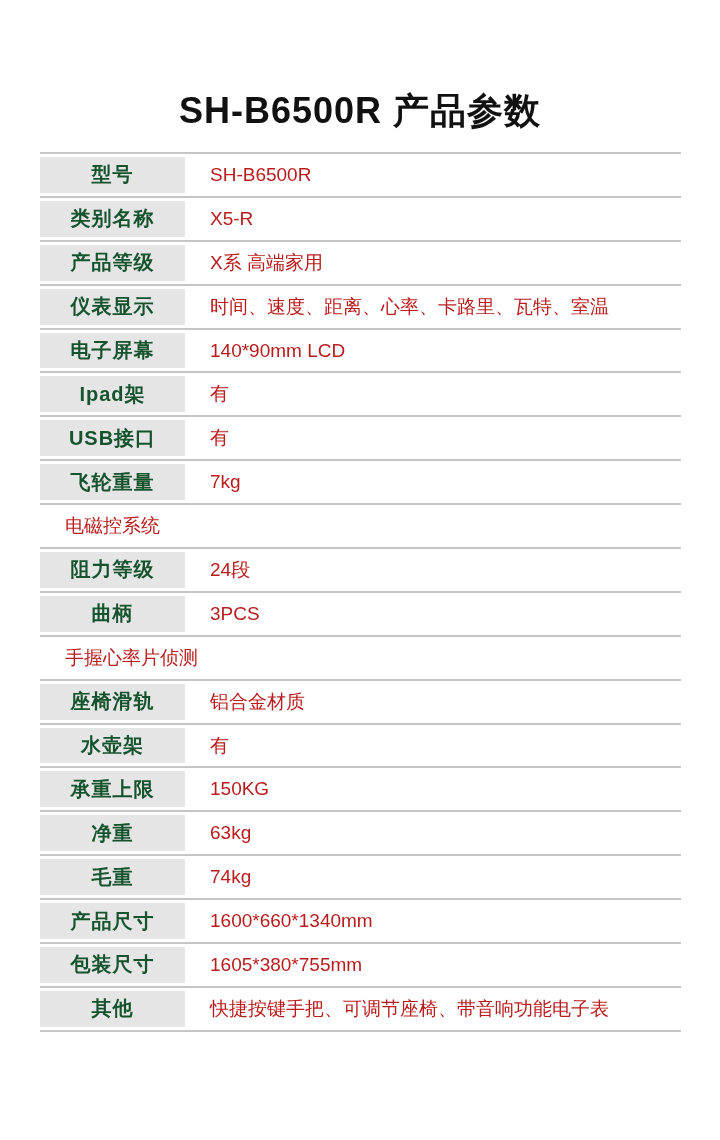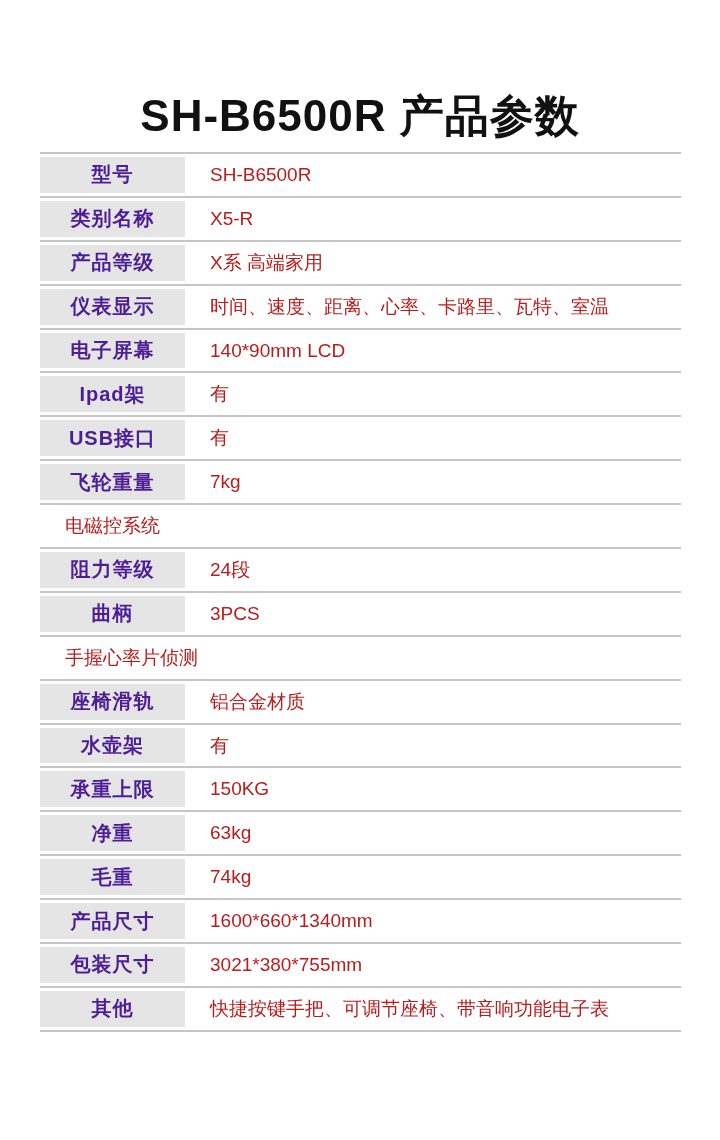--- a/index.html
+++ b/index.html
@@ -13,21 +13,21 @@
     position: relative;
     overflow: hidden;
     font-family: "Liberation Sans", "DejaVu Sans", sans-serif;
   }
   .page-title {
     position: absolute;
     top: 62px;
     left: 0;
     width: 720px;
     text-align: center;
-    font-size: 44px;
+    font-size: 36px;
     line-height: 50px;
     font-weight: 700;
     color: #111111;
     letter-spacing: 1px;
     white-space: nowrap;
   }
   .spec-table {
     position: absolute;
     top: 152px;
     left: 40px;
@@ -43,21 +43,21 @@
   }
   .spec-label {
     width: 145px;
     margin: 3px 0;
     background: #e5e5e5;
     display: flex;
     align-items: center;
     justify-content: center;
     font-size: 20px;
     font-weight: 600;
-    color: #4c1d95;
+    color: #14532d;
     letter-spacing: 1px;
     white-space: nowrap;
   }
   .spec-value {
     flex: 1;
     margin-left: 5px;
     display: flex;
     align-items: center;
     padding-left: 20px;
     font-size: 19px;
@@ -156,20 +156,20 @@
       <div class="spec-value">74kg</div>
     </div>
 
     <div class="spec-row">
       <div class="spec-label">产品尺寸</div>
       <div class="spec-value">1600*660*1340mm</div>
     </div>
 
     <div class="spec-row">
       <div class="spec-label">包装尺寸</div>
-      <div class="spec-value">3021*380*755mm</div>
+      <div class="spec-value">1605*380*755mm</div>
     </div>
 
     <div class="spec-row">
       <div class="spec-label">其他</div>
       <div class="spec-value">快捷按键手把、可调节座椅、带音响功能电子表</div>
     </div>
   </div>
 
 </body></html>

